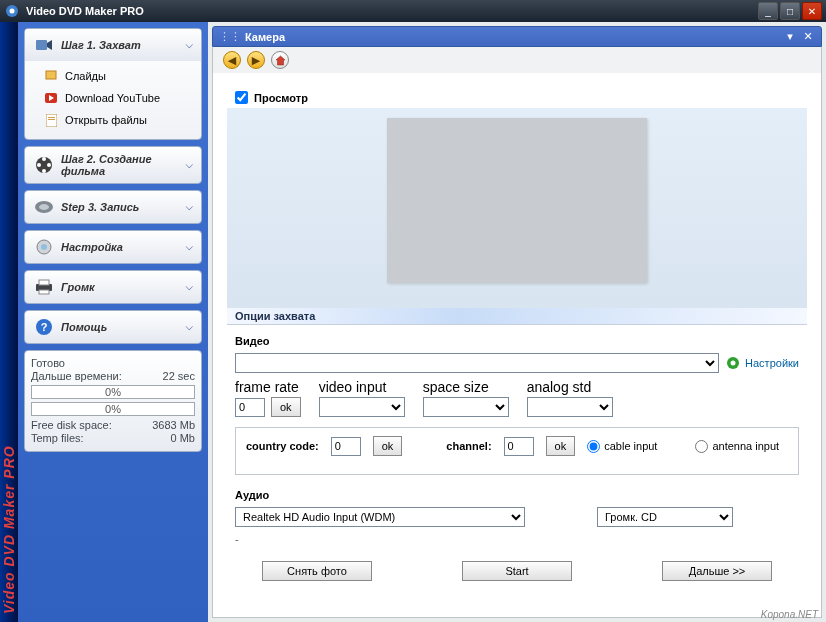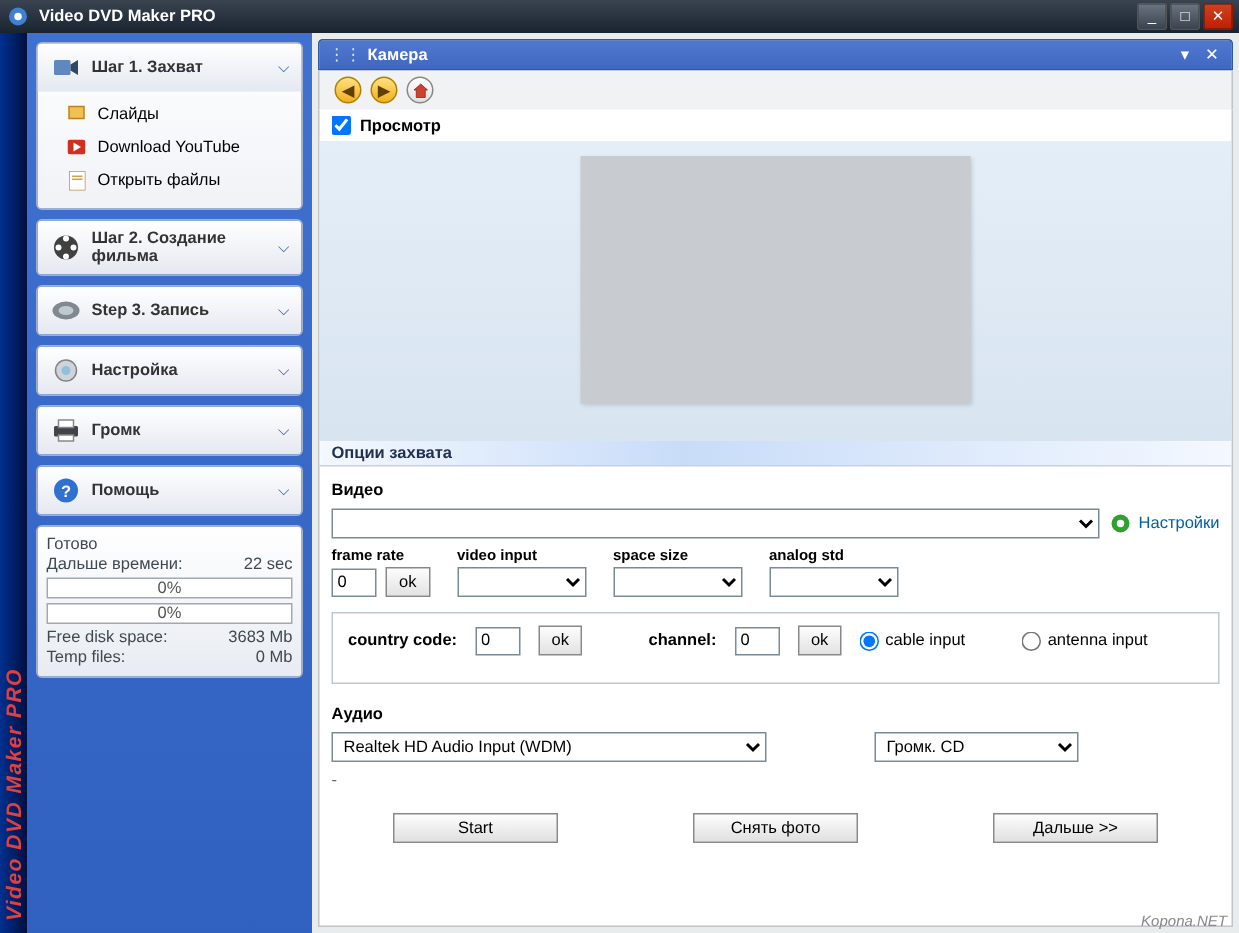--- a/index.html
+++ b/index.html
@@ -16,60 +16,60 @@
 .app-body { display: flex; height: 600px; background: #e8ecec; }
 
 
 .brand-strip { width: 18px; background: linear-gradient(to right, #001040, #003090); color: #e04040; writing-mode: vertical-rl; transform: rotate(180deg); text-align: center; font-weight: bold; font-size: 14px; font-style: italic; letter-spacing: 1px; display: flex; align-items: center; justify-content: flex-start; padding-top: 8px; }
 
 
 .sidebar { width: 190px; background: linear-gradient(to bottom, #4070d0, #3060c0); padding: 6px; display: flex; flex-direction: column; gap: 6px; }
 .side-panel { background: linear-gradient(to bottom, #fff, #f0f2f6); border: 1px solid #a0b0c8; border-radius: 4px; overflow: hidden; }
 .side-header { display: flex; align-items: center; padding: 6px 8px; background: linear-gradient(to bottom, #fff, #e4e8f0); cursor: pointer; }
 .side-header .ic { width: 22px; height: 20px; margin-right: 6px; display:flex; align-items:center; justify-content:center; }
-.side-header .lbl { font-weight: bold; color: #333; flex:1; font-size: 11px; }
+.side-header .lbl { font-weight: bold; color: #333; flex:1; font-size: 11px; font-style: italic; }
 .side-header .fold { color: #4060a0; font-size: 10px; }
 .side-items { padding: 4px 6px 8px 6px; }
 .side-item { display: flex; align-items: center; padding: 4px 4px 4px 12px; cursor: pointer; }
 .side-item .ic { width: 16px; height: 14px; margin-right: 6px; display:flex; align-items:center; justify-content:center; }
 
 .status-panel { background: linear-gradient(to bottom,#fff,#e8ecf2); border:1px solid #a0b0c8; border-radius:4px; padding:6px; color:#404850; font-size:10px; }
 .prog-wrap { border:1px solid #a0a8b0; height:14px; margin:3px 0; background:#fff; display:flex; align-items:center; justify-content:center; font-size:10px; color:#555; }
 .status-row { display:flex; justify-content:space-between; margin:1px 0; }
 
 
 .main { flex:1; position:relative; background:#e8ecec; display:flex; flex-direction:column; }
 .cam-title { background:linear-gradient(to bottom,#5078d0,#4068c0); color:#fff; padding:3px 6px; display:flex; align-items:center; border:1px solid #3058a0; border-radius:3px 3px 0 0; margin:4px 4px 0 4px; }
 .cam-title .ct { flex:1; font-weight:bold; }
 .cam-title .cbtns { display:flex; gap:4px; }
 .cam-title .cbtns span { cursor:pointer; width:14px; text-align:center; }
 
 .toolbar-ctrl { padding:4px 10px; display:flex; gap:6px; background:#f0f2f4; margin:0 4px; border-left:1px solid #c0c4c8; border-right:1px solid #c0c4c8; }
 .tb-round { width:18px; height:18px; border:1px solid #b08000; border-radius:50%; background:linear-gradient(#ffe080,#f0b020); display:flex; align-items:center; justify-content:center; cursor:pointer; font-size:11px; color:#604000; }
 
-.content { flex:1; margin:0 4px 4px 4px; background:#fff; border:1px solid #c0c4c8; border-top:none; padding:0; display:flex; flex-direction:column; overflow:hidden; }
+.content { flex:1; margin:0 4px 4px 4px; background:#fff; border:1px solid #c0c4c8; border-top:none; padding:14px; display:flex; flex-direction:column; overflow:hidden; }
 
 .chk-row { padding:4px 8px; display:flex; align-items:center; gap:4px; }
 .chk-row input { margin-right:2px; }
 .chk-row label { font-weight:bold; }
 
 .preview-zone { height:200px; background:linear-gradient(to bottom,#e4eef8,#d8e4f0); display:flex; align-items:center; justify-content:center; }
 .preview-box { width:260px; height:165px; background:#c8ccd0; margin-top:-16px; box-shadow:1px 1px 3px rgba(0,0,0,.15); }
 
 .sect-head { background:linear-gradient(to right,#f4f8ff,#c8dcf8 40%,#f4f8ff); padding:2px 8px; font-weight:bold; color:#203050; border-bottom:1px solid #c8d0e0; }
 
 .field-block { padding:6px 8px; }
 .sub-head { font-weight:bold; padding:4px 0 6px 0; }
 .row { display:flex; gap:6px; align-items:center; margin-bottom:6px;}
 .full-dd { flex:1; }
 select, input[type=text] { border:1px solid #7a8a9a; padding:1px 3px; background:#fff; height:19px; font-size:11px; }
 select { height:20px; }
 .btn-ok { border:1px solid #888; background:linear-gradient(#fdfdfd,#e2e2e2); padding:1px 8px; height:20px; cursor:pointer; font-size:11px; }
 .field-col { display:flex; flex-direction:column; gap:2px; }
-.field-col.lbl-top > label { font-weight:bold; font-size:10px; }
+.field-col.lbl-top > label { font-weight:normal; font-size:14px; }
 .fr-grid { display:flex; gap:18px; }
 .num-in { width:30px; }
 .dd-sm { width:86px; }
 
 .settings-link { color:#0060a0; cursor:pointer; display:flex; align-items:center; gap:4px;}
 .settings-link .gear { width:16px; height:16px; }
 
 .radio-lbl { display:flex; align-items:center; gap:4px; }
 
 .boxed { border:1px solid #c0c8d0; padding:8px 10px 12px 10px; margin:4px 8px 8px 8px; }
@@ -329,21 +329,21 @@
         <div class="sub-head">Аудио</div>
         <div class="row">
           <select style="width:290px"><option>Realtek HD Audio Input (WDM)</option></select>
           <span style="width:60px"></span>
           <select style="width:136px"><option>Громк. CD</option></select>
         </div>
         <div style="color:#666">-</div>
       </div>
 
       <div class="footer-btns">
+        <div class="big-btn">Снять фото</div>
         <div class="big-btn">Start</div>
-        <div class="big-btn">Снять фото</div>
         <div class="big-btn">Дальше &gt;&gt;</div>
       </div>
     </div>
 
     <div class="watermark">Kopona.NET</div>
   </div>
 </div>
 
 </body></html>

